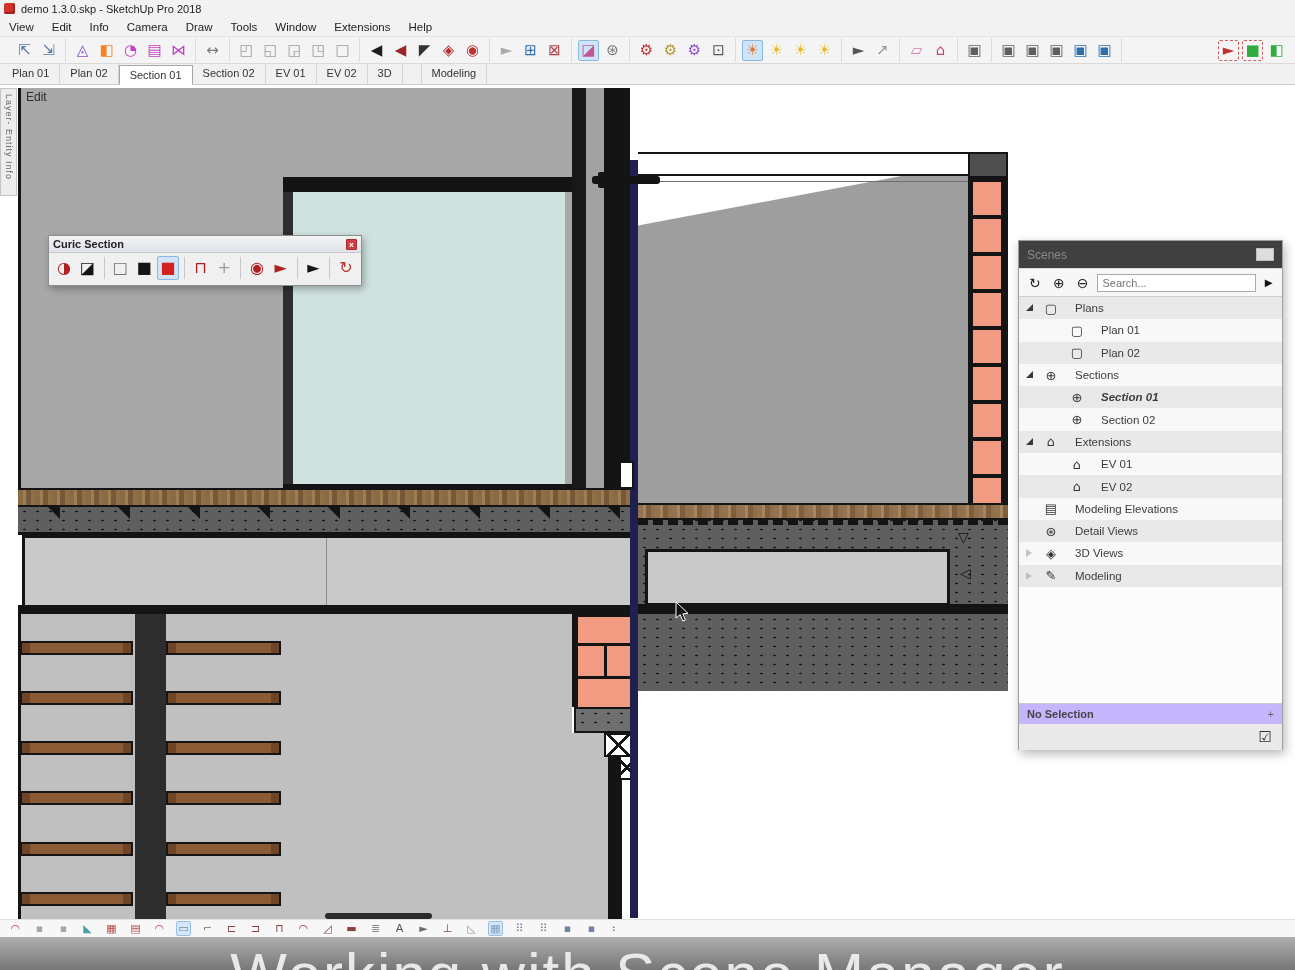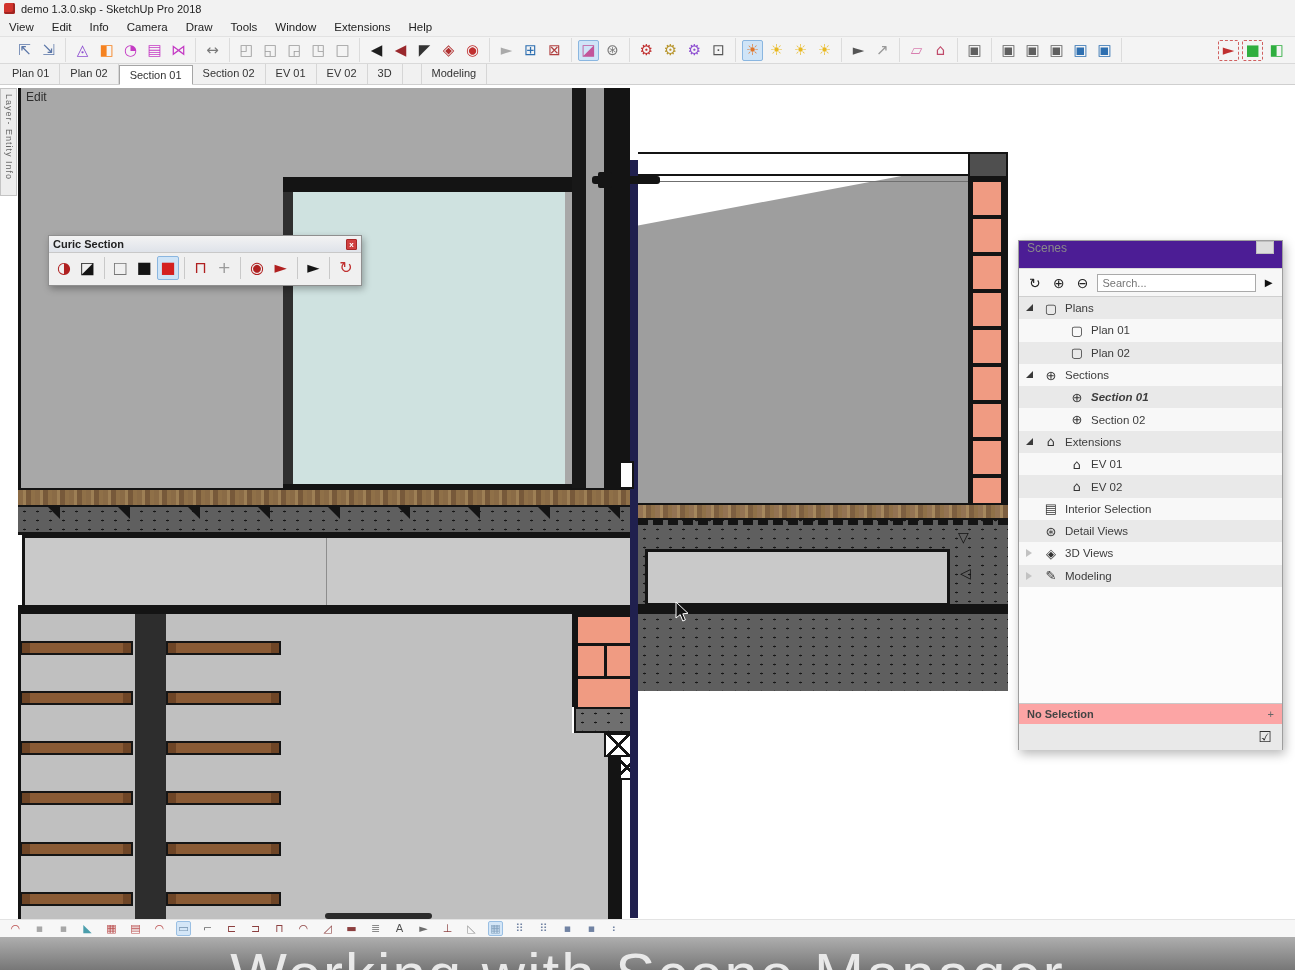--- a/index.html
+++ b/index.html
@@ -65,39 +65,39 @@
     padding:0 4px;font-size:11px;font-weight:bold;color:#222;border-bottom:1px solid #c8c8c8}
   .curic-close{margin-left:auto;width:11px;height:11px;background:#d04040;color:#fff;font-size:8px;
     line-height:10px;text-align:center;border:1px solid #a82828;border-radius:1px}
   .curic-body{display:flex;align-items:center;gap:2px;padding:3px 4px}
   .curic-body .icon{width:24px;height:24px;font-size:16px}
   .curic-body .sep{width:1px;height:22px;background:#c9c9c9;margin:0 3px}
 
   
   .scenes-panel{position:absolute;left:1018px;top:240px;width:265px;height:510px;background:#fdfdfd;
     border:1px solid #9e9e9e;box-shadow:2px 4px 10px rgba(0,0,0,.28);z-index:20;font-size:11.5px;color:#3c3c3c}
-  .sp-header{height:28px;display:flex;align-items:flex-start;padding:0 8px;background:#4c1d95;border-bottom:1px solid #dadada;color:#8a8a8a;font-size:12px}
+  .sp-header{height:28px;display:flex;align-items:center;padding:0 8px;background:#404040;border-bottom:1px solid #dadada;color:#8a8a8a;font-size:12px}
   .sp-menu-box{margin-left:auto;width:18px;height:13px;background:#ddd;border:1px solid #bfbfbf}
   .sp-toolbar{height:28px;display:flex;align-items:center;gap:6px;padding:0 7px;border-bottom:1px solid #cfcfcf;background:#f7f7f7}
   .sp-toolbar .pbtn{font-family:"DejaVu Sans",sans-serif;font-size:14px;color:#222;width:18px;text-align:center}
   .sp-toolbar .search{width:160px;height:18px;border:1px solid #aaa;font-size:11px;padding:0 4px;color:#333;background:#fff}
   .sp-toolbar .play{margin-left:auto;font-size:13px;color:#111}
   .sp-tree{position:absolute;top:56px;left:0;right:0;height:407px;background:#fcfcfc;overflow:hidden}
   .tree-row{position:relative;height:22.3px;display:flex;align-items:center}
   .tree-row.even{background:#e9e9e9}
   .tree-row.odd{background:#f8f8f8}
   .tree-row.current .tree-label{font-weight:bold;font-style:italic}
   .expander{position:absolute;left:7px;top:7px;width:0;height:0}
   .expander.expanded{border-bottom:7px solid #3a3a3a;border-left:7px solid transparent}
   .expander.collapsed{border-left:6px solid #c2c2c2;border-top:4px solid transparent;border-bottom:4px solid transparent}
   .tree-icon{font-family:"DejaVu Sans",sans-serif;font-size:13px;color:#333;width:16px;text-align:center}
   .tree-icon.lvl0{margin-left:24px}
   .tree-icon.lvl1{margin-left:50px}
-  .tree-label{margin-left:6px}
-  .sp-status{position:absolute;top:462px;left:0;right:0;height:21px;background:#fca5a5;border-top:1px solid #c9c9c9;
+  .tree-label{margin-left:16px}
+  .sp-status{position:absolute;top:462px;left:0;right:0;height:21px;background:#c4b5fd;border-top:1px solid #c9c9c9;
     display:flex;align-items:center;padding:0 8px;font-weight:bold;font-size:11px;color:#444}
   .sp-status .plus{margin-left:auto;font-weight:normal;color:#666}
   .sp-bottom{position:absolute;top:483px;left:0;right:0;height:26px;background:#e9e9e9;display:flex;align-items:center}
   .sp-bottom .chk{margin-left:auto;margin-right:10px;font-family:"DejaVu Sans",sans-serif;font-size:15px;color:#333}
 
   
   .bottombar{position:absolute;top:919px;left:0;width:1295px;height:18px;background:#f7f7f7;
     border-top:1px solid #e3e3e3;display:flex;align-items:center;gap:9px;padding:0 8px;overflow:hidden}
   .bottombar .icon{width:15px;height:15px;font-size:11px;opacity:.85}
   .overlay{position:absolute;top:937px;left:0;width:1295px;height:33px;overflow:hidden;
@@ -383,21 +383,21 @@
         <span class="tree-label">EV 01</span>
       </div>
       <div class="tree-row even">
         <span class="expander none"></span>
         <span class="tree-icon lvl1">⌂</span>
         <span class="tree-label">EV 02</span>
       </div>
       <div class="tree-row odd">
         <span class="expander none"></span>
         <span class="tree-icon lvl0">▤</span>
-        <span class="tree-label">Interior Selection</span>
+        <span class="tree-label">Modeling Elevations</span>
       </div>
       <div class="tree-row even">
         <span class="expander none"></span>
         <span class="tree-icon lvl0">⊛</span>
         <span class="tree-label">Detail Views</span>
       </div>
       <div class="tree-row odd">
         <span class="expander collapsed"></span>
         <span class="tree-icon lvl0">◈</span>
         <span class="tree-label">3D Views</span>

